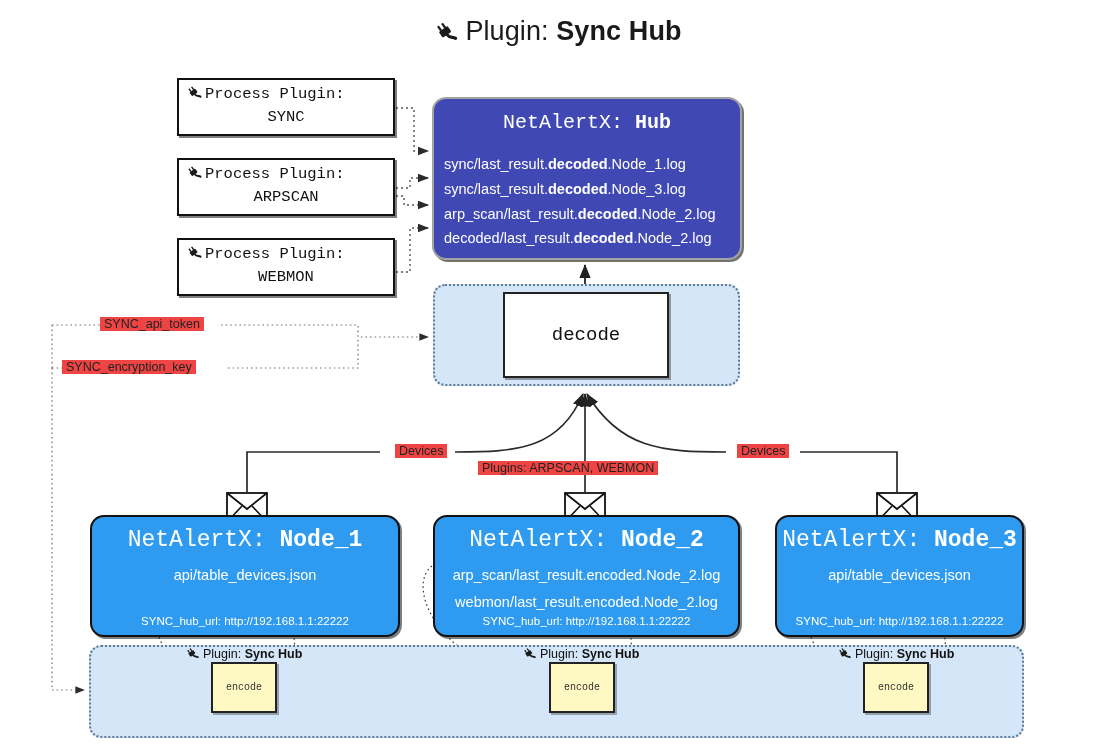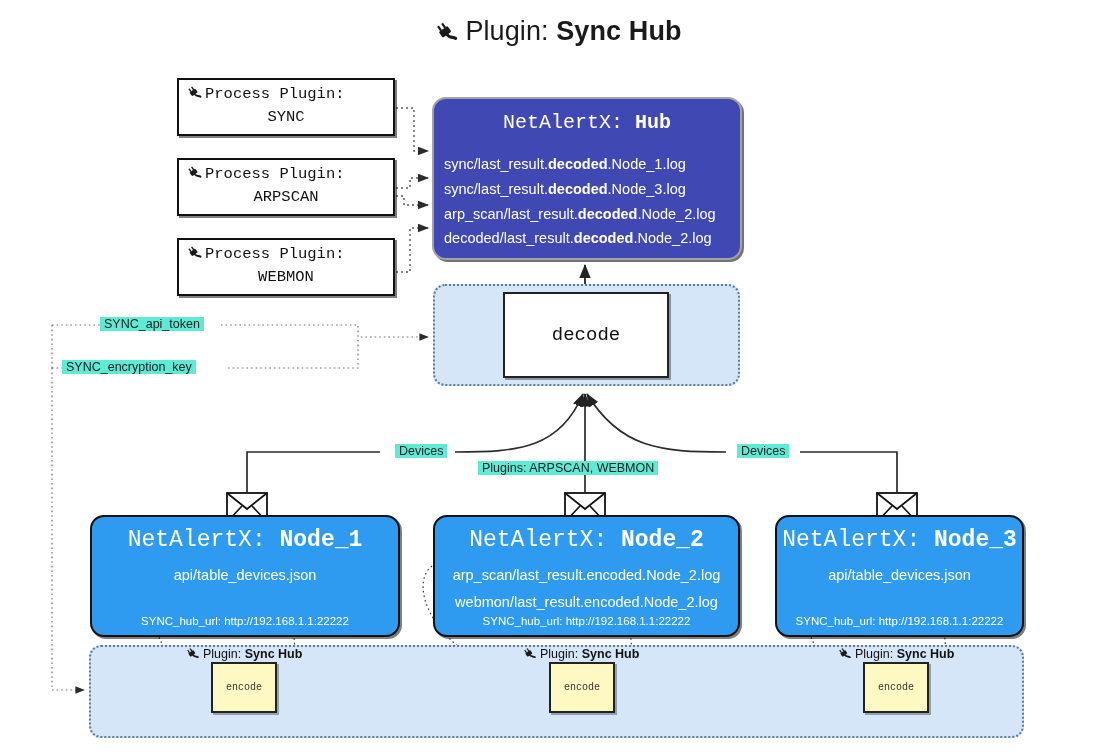--- a/index.html
+++ b/index.html
@@ -219,21 +219,21 @@
     font-family: "Liberation Mono", monospace;
     font-size: 10px;
     color: #333333;
   }
 
   
   .edge-label {
     position: absolute;
     font-size: 12.5px;
     color: #222222;
-    background: #5eead4;
+    background: #ef4444;
     padding: 0 4px;
     white-space: nowrap;
   }
 </style>
 </head>
 <body>
 
 <div id="stage">
 
   <svg id="edges" viewBox="0 0 1117 754">

